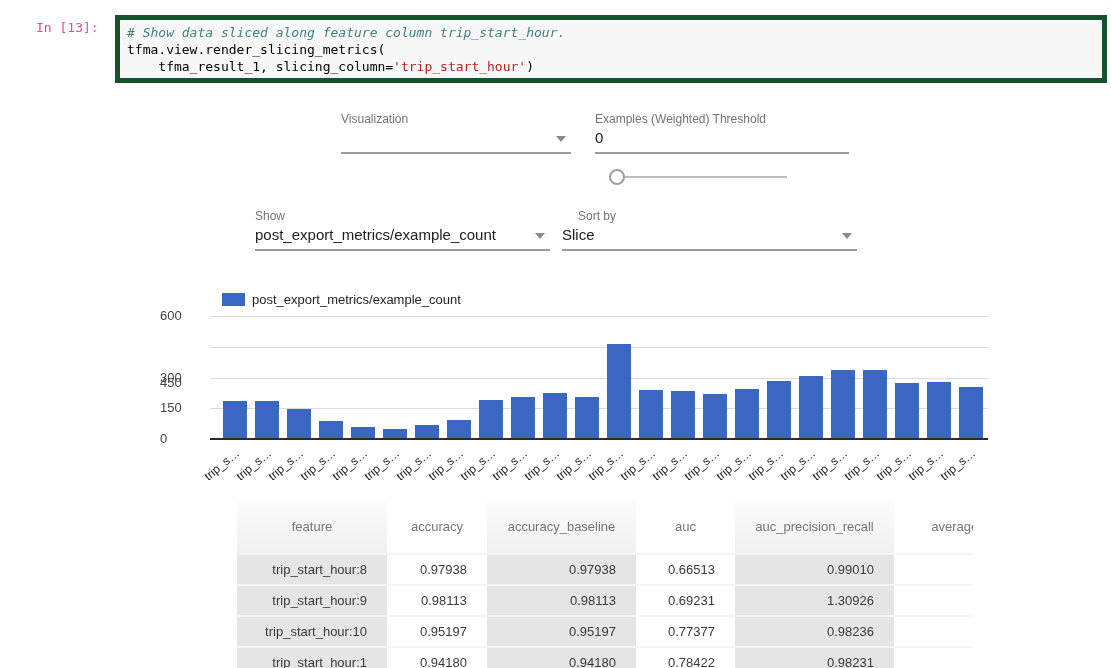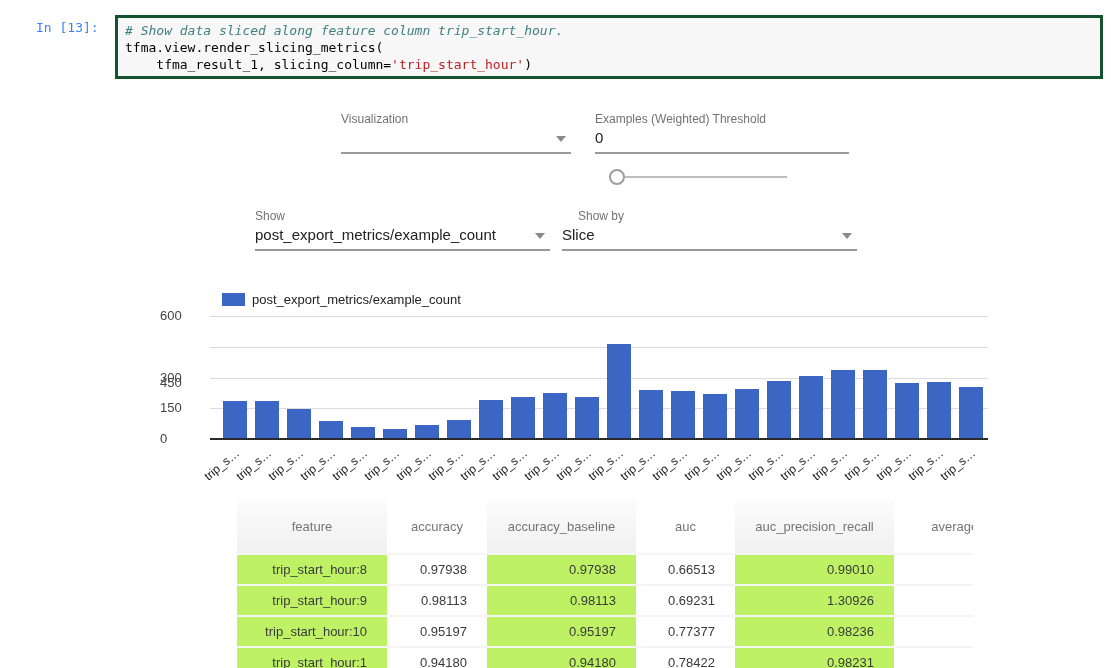--- a/index.html
+++ b/index.html
@@ -2,24 +2,24 @@
 <html><head>
 <meta charset="utf-8">
 <style>
   html,body{margin:0;padding:0;}
   body{
     width:1111px;height:668px;position:relative;background:#ffffff;
     font-family:"Liberation Sans",sans-serif;overflow:hidden;
   }
   .mono{font-family:"DejaVu Sans Mono",monospace;}
   
-  .in-prompt{position:absolute;left:36px;top:20px;font-size:13px;color:#3b82f6;}
+  .in-prompt{position:absolute;left:36px;top:20px;font-size:13px;color:#ec4899;}
   .code-box{
     position:absolute;left:115px;top:15px;width:975px;height:52px;
-    background:#f7f7f7;border:3px solid #14532d;padding:4px 0 2px 7px;
+    background:#f7f7f7;border:5px solid #14532d;padding:4px 0 2px 7px;
     font-size:13px;line-height:17px;color:#000;white-space:pre;
   }
   .code-comment{color:#408080;font-style:italic;}
   .code-string{color:#ba2121;}
   
   .ctl-label{position:absolute;font-size:12px;color:#737373;}
   .ctl-field{position:absolute;height:25px;border-bottom:2px solid #9a9a9a;}
   .ctl-value{font-size:15px;color:#212121;line-height:22px;white-space:nowrap;}
   .dd-arrow{
     position:absolute;right:5px;top:9px;width:0;height:0;
@@ -47,21 +47,21 @@
   .tbl-wrap{position:absolute;left:237px;top:499px;width:736px;height:169px;overflow:hidden;}
   table.metrics{border-collapse:collapse;table-layout:fixed;width:797px;font-size:13px;}
   table.metrics th{
     height:52px;font-weight:normal;color:#757575;text-align:center;
     border-bottom:1px solid #d5d5d5;
   }
   table.metrics td{
     height:27px;color:#3a3a3a;text-align:right;padding-right:20px;
     border-top:2px solid #f5f5f5;
   }
-  table.metrics .shade{background:#bef264;}
+  table.metrics .shade{background:#e5e5e5;}
   table.metrics th.shade{background:linear-gradient(#fcfcfc,#f0f0f0);}
 </style>
 </head>
 <body>
 
 <div class="in-prompt mono">In [13]:</div>
 <div class="code-box mono"><span class="code-comment"># Show data sliced along feature column trip_start_hour.</span>
 <span>tfma.view.render_slicing_metrics(</span>
 <span><span>    tfma_result_1, slicing_column=</span><span class="code-string">'trip_start_hour'</span><span>)</span></span></div>
 
@@ -77,21 +77,21 @@
 <div class="slider-track">
   <div class="slider-knob"></div>
 </div>
 
 <div class="ctl-label" style="left:255px;top:209px;text-align:right;">Show</div>
 <div class="ctl-field" style="left:255px;top:224px;width:295px;">
   <div class="ctl-value">post_export_metrics/example_count</div>
   <div class="dd-arrow"></div>
 </div>
 
-<div class="ctl-label" style="left:578px;top:209px;">Show by</div>
+<div class="ctl-label" style="left:578px;top:209px;">Sort by</div>
 <div class="ctl-field" style="left:562px;top:224px;width:295px;">
   <div class="ctl-value">Slice</div>
   <div class="dd-arrow"></div>
 </div>
 
 <div class="legend-swatch" style="background: rgb(59, 102, 196);"></div>
 <div class="legend-label">post_export_metrics/example_count</div>
 <div class="chart-plot">
     <div class="gridline base" style="top: 122px;"></div>
     <div class="ytick" style="left: -50px; top: 115px;">0</div>

